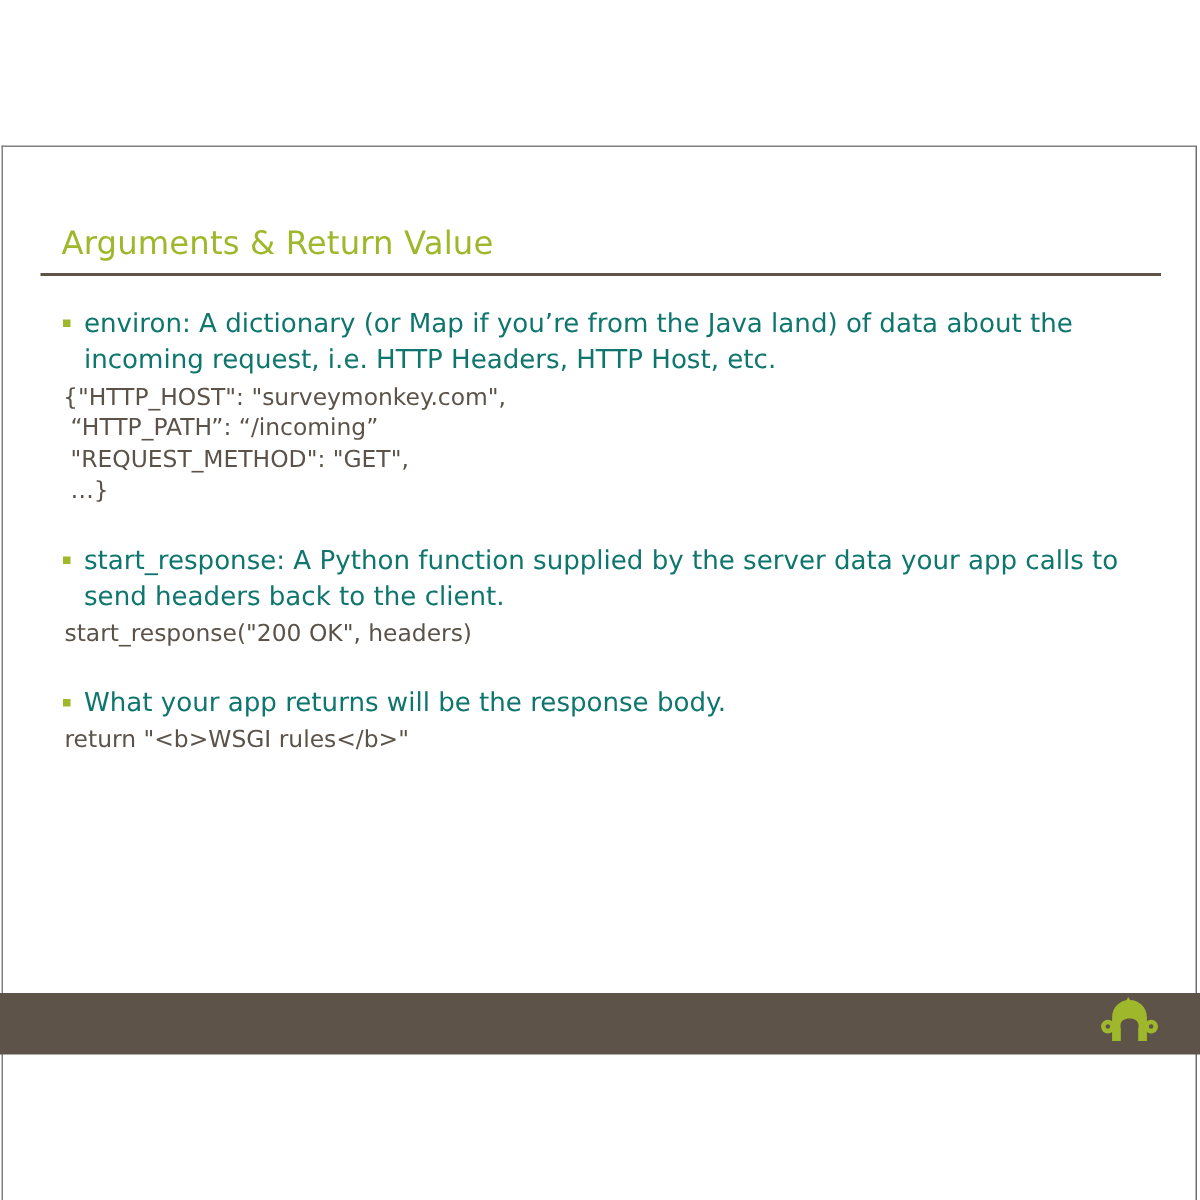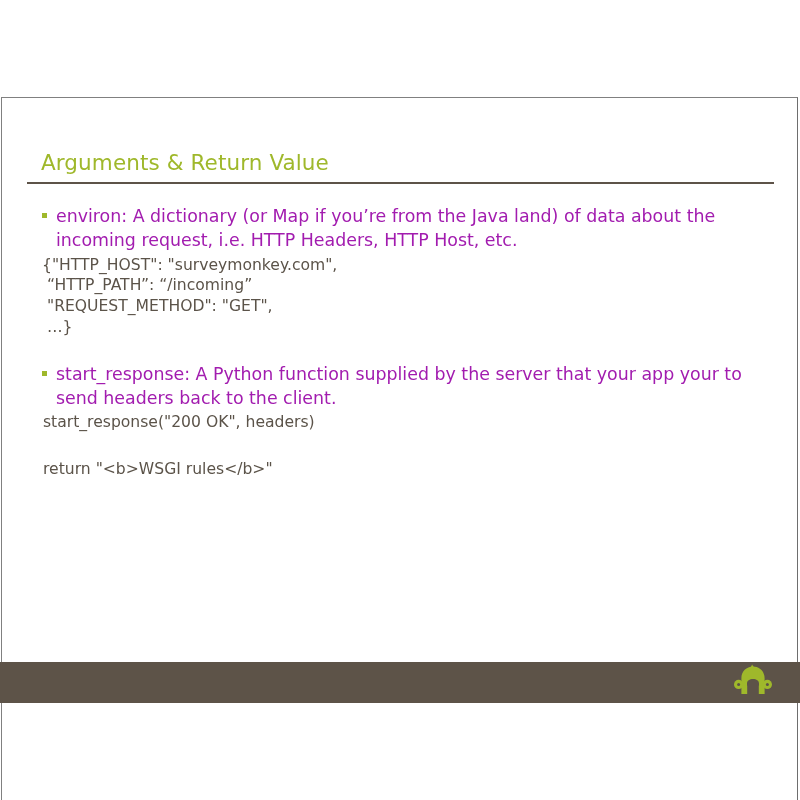--- a/index.html
+++ b/index.html
@@ -63,21 +63,21 @@
   }
 
   .block {
     position: relative;
   }
 
   .bullet-row {
     position: relative;
     padding-left: 54px;
     padding-right: 30px;
-    color: #a21caf;
+    color: #0f766e;
     font-size: 17.4px;
     line-height: 24.3px;
   }
   .bullet-dot {
     position: absolute;
     left: 40px;
     top: 9px;
     width: 5px;
     height: 5px;
     background: #9fb82b;
@@ -139,29 +139,33 @@
         <div class="code-row" style="padding-left:40px;"> “HTTP_PATH”: “/incoming”</div>
         <div class="code-row" style="padding-left:40px;"> "REQUEST_METHOD": "GET",</div>
         <div class="code-row" style="padding-left:40px;"> …}</div>
       </div>
 
       <div class="gap-block"></div>
 
       <div class="block">
         <div class="bullet-row">
           <span class="bullet-dot"></span>
-          <span class="bullet-text">start_response: A Python function supplied by the server that your app your to send headers back to the client.</span>
+          <span class="bullet-text">start_response: A Python function supplied by the server data your app calls to send headers back to the client.</span>
         </div>
         <div class="gap-sm"></div>
         <div class="code-row" style="padding-left:41px;">start_response("200 OK", headers)</div>
       </div>
 
       <div class="gap-block"></div>
 
       <div class="block">
+        <div class="bullet-row">
+          <span class="bullet-dot"></span>
+          <span class="bullet-text">What your app returns will be the response body.</span>
+        </div>
         <div class="gap-sm"></div>
         <div class="code-row" style="padding-left:41px;">return "&lt;b&gt;WSGI rules&lt;/b&gt;"</div>
       </div>
 
     </div>
   </div>
 
   <div class="footer-bar">
     <div class="logo">
       <svg width="38" height="30" viewBox="0 0 38 30" xmlns="http://www.w3.org/2000/svg">

